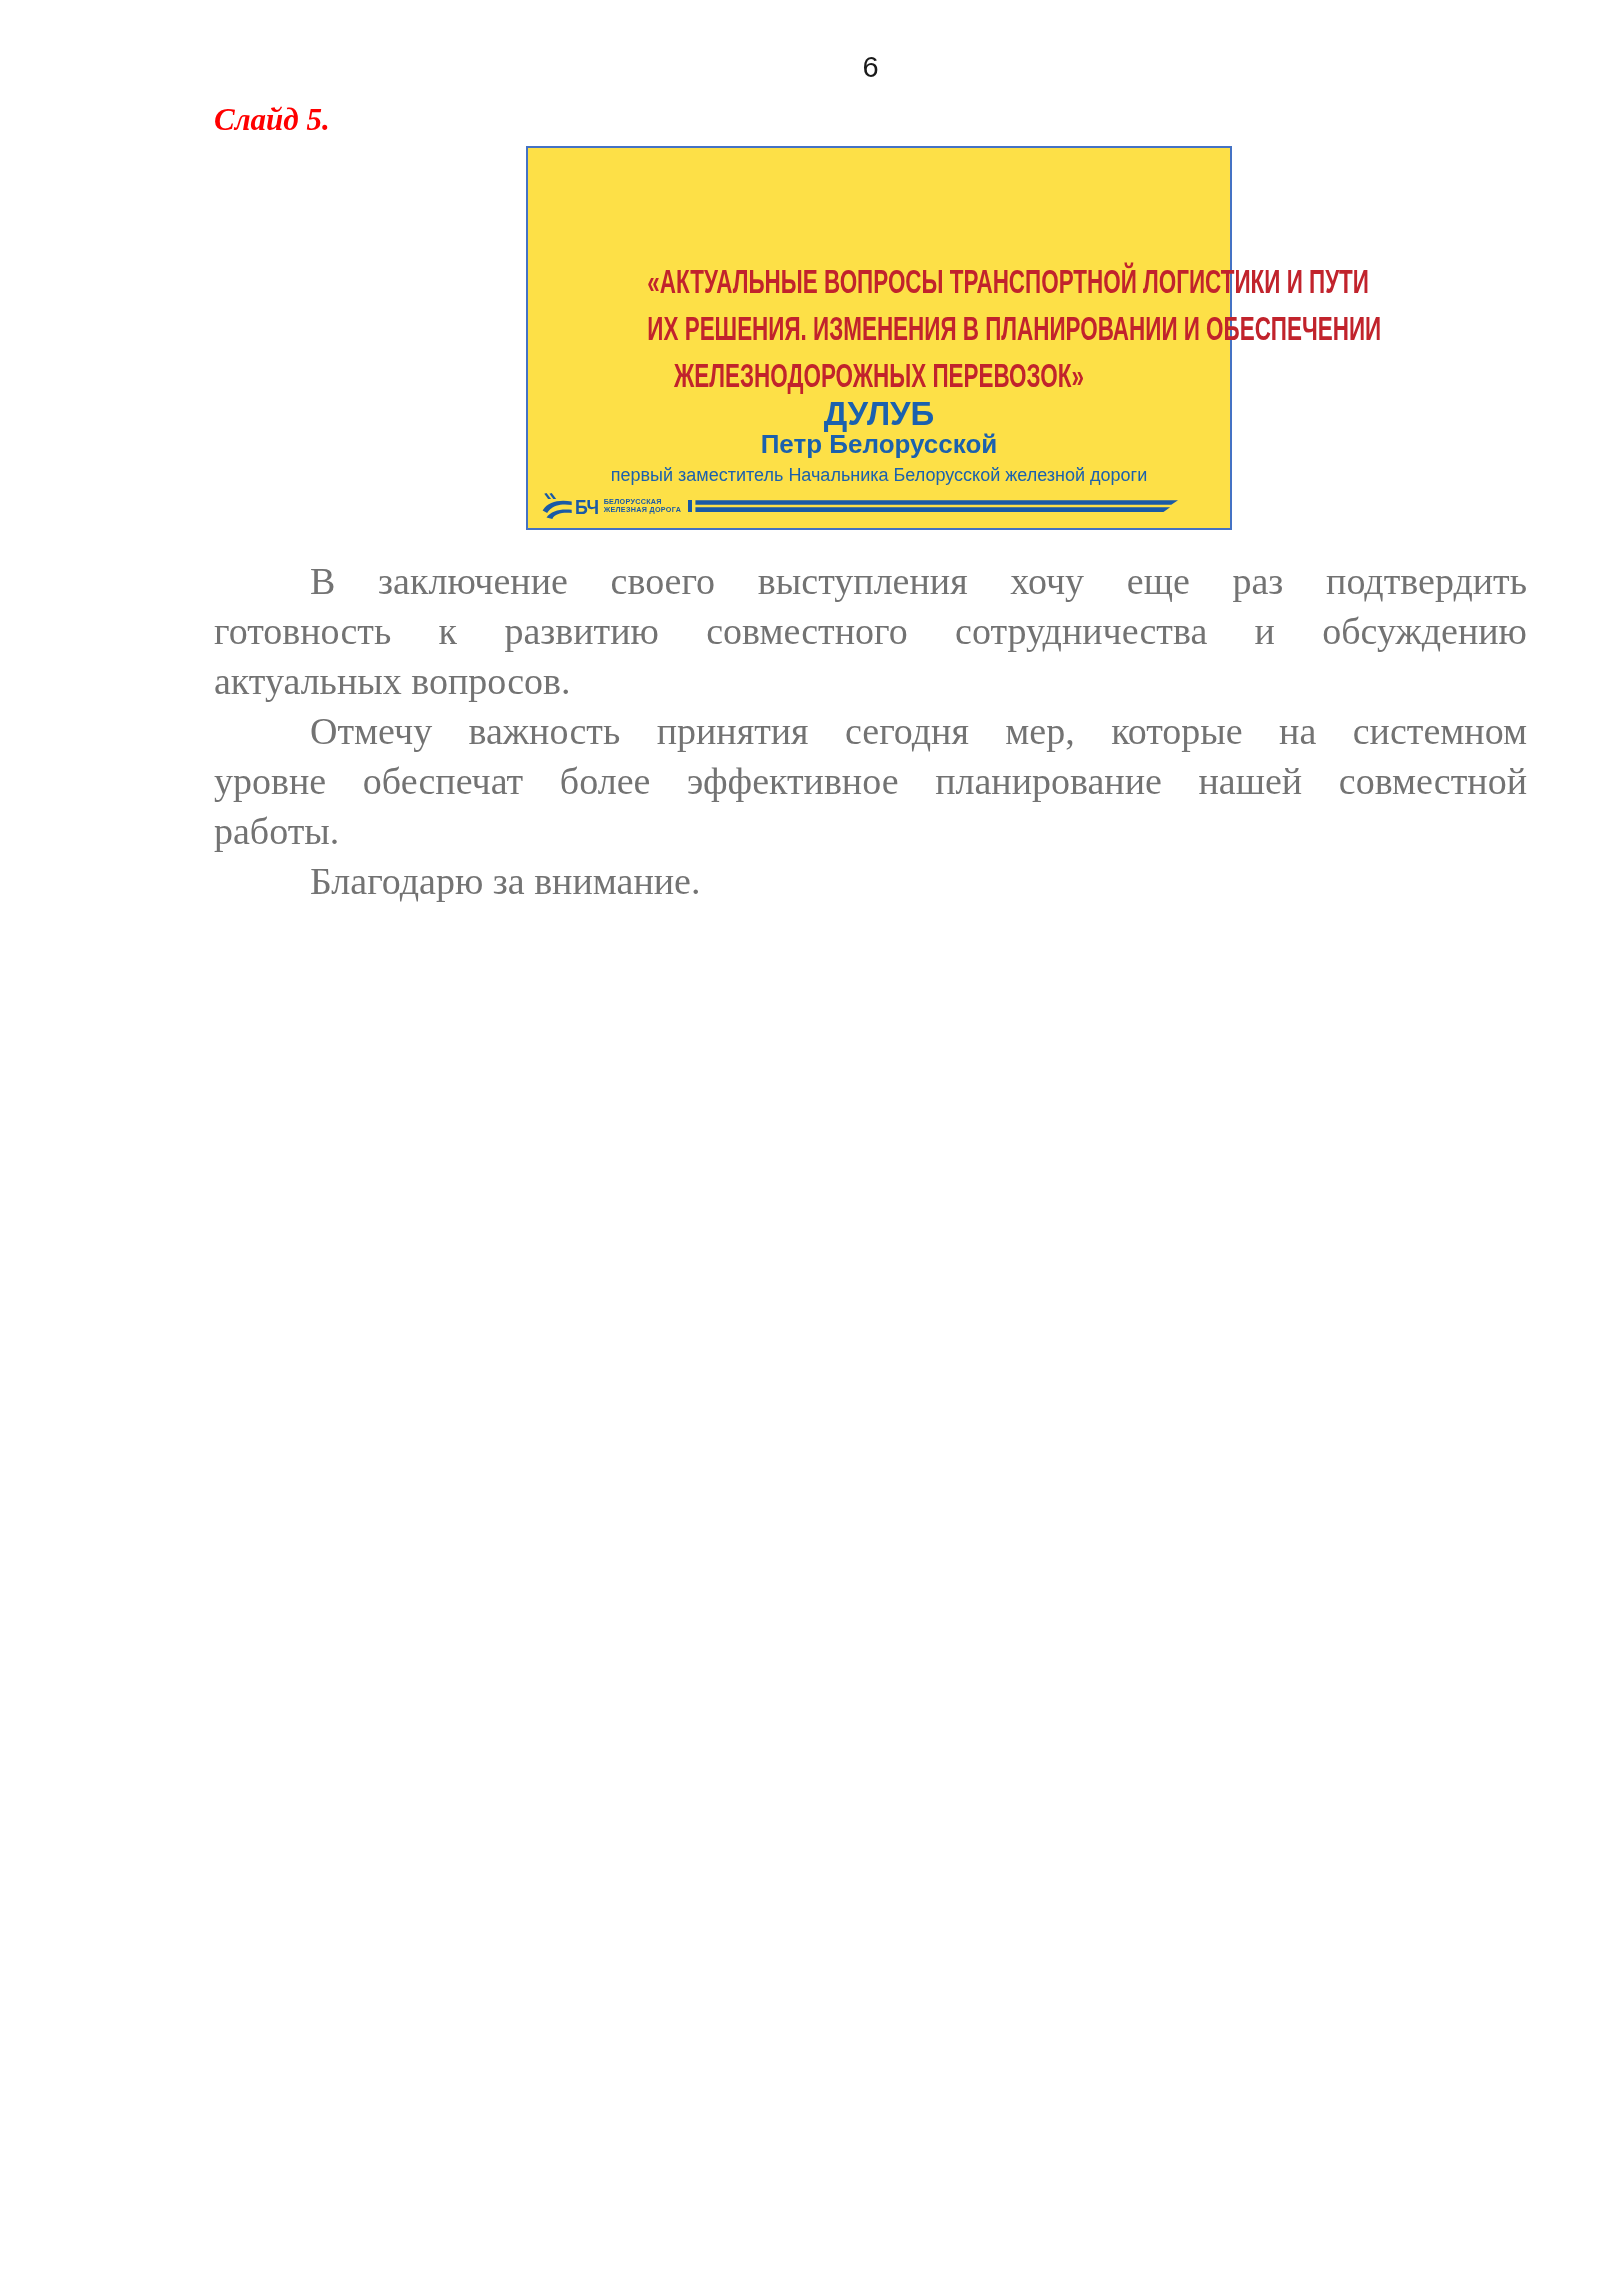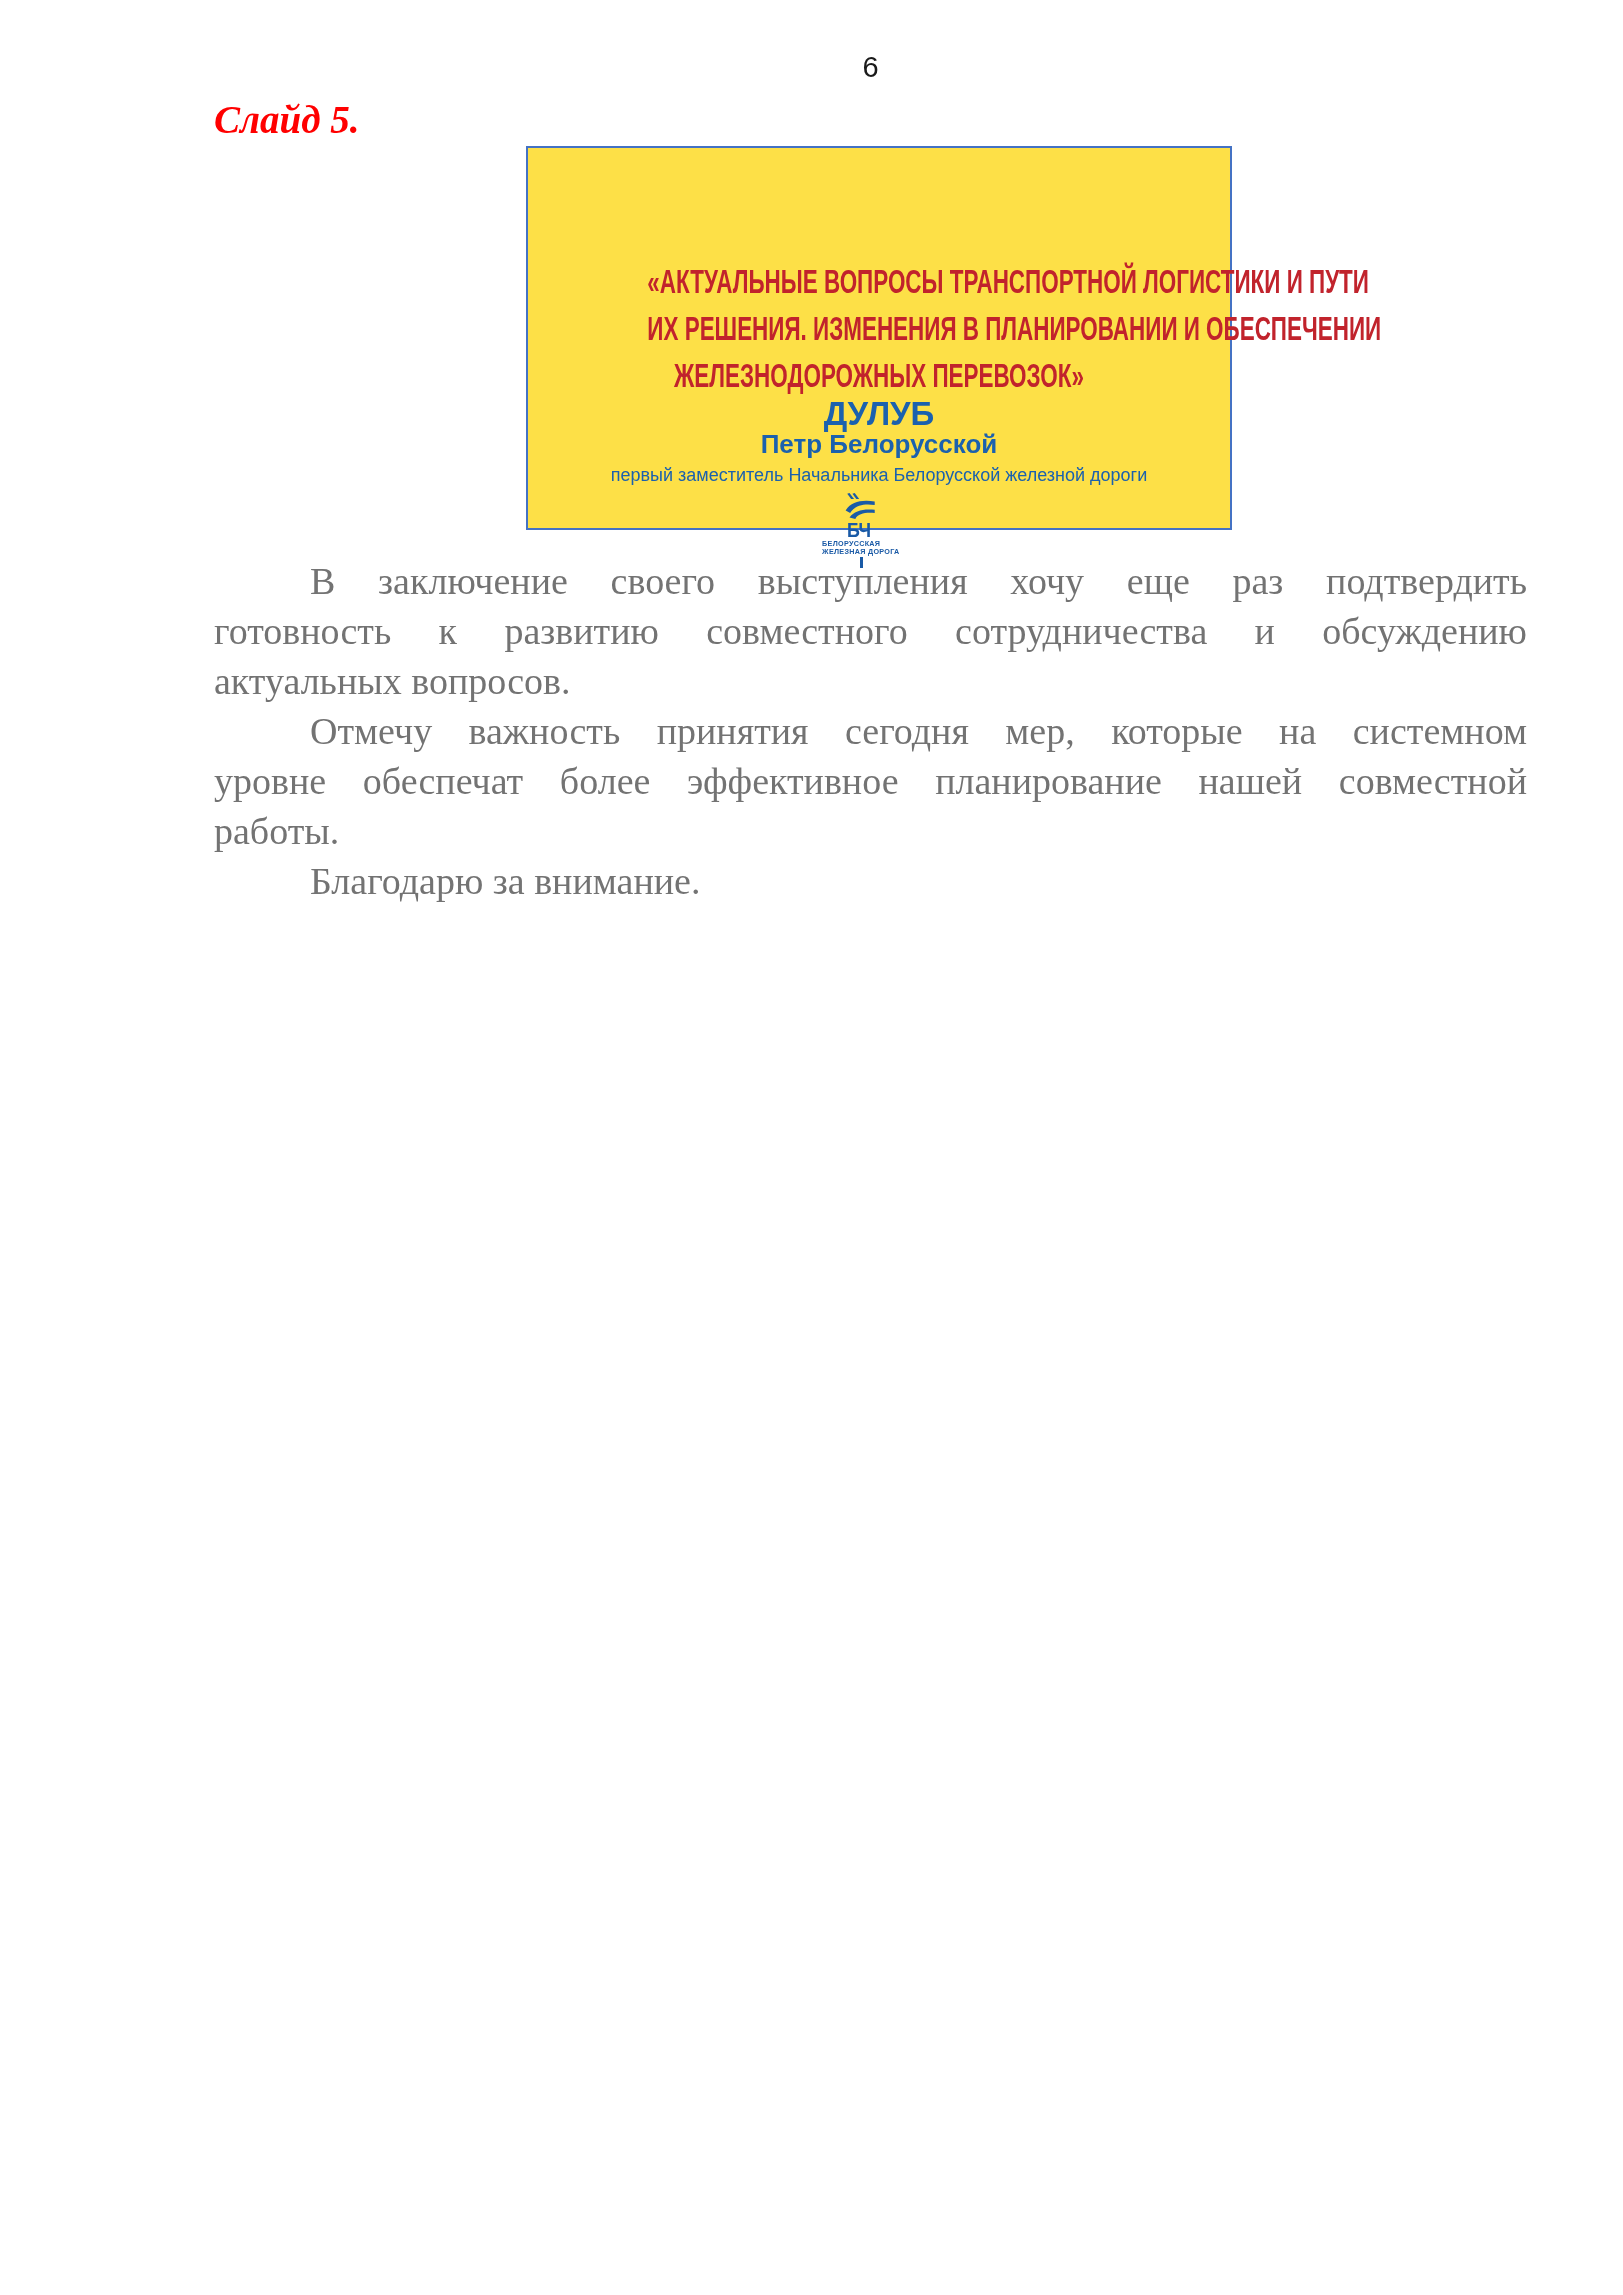--- a/index.html
+++ b/index.html
@@ -15,21 +15,21 @@
   .page-number {
     position:absolute; left:214px; top:51px; width:1313px;
     text-align:center;
     font-family:"Liberation Sans", sans-serif;
     font-size:29px; color:#1a1a1a;
   }
   .slide-label {
     position:absolute; left:214px; top:97px;
     font-family:"Liberation Serif", serif;
     font-weight:bold; font-style:italic;
-    font-size:39px; line-height:46px;
+    font-size:31px; line-height:46px;
     color:#ff0000;
   }
   .slide-frame {
     position:absolute; left:526px; top:146px;
     width:706px; height:384px;
     background:#fde047;
     border:2.6px solid #4472C4;
   }
   .slide-title {
     position:absolute; left:0; top:110px; width:100%;
@@ -47,21 +47,21 @@
     text-align:center;
     font-family:"Liberation Sans", sans-serif;
     color:#1B61AE;
   }
   .speaker .surname  { font-size:33px; line-height:31px; font-weight:bold; }
   .speaker .fullname { font-size:26px; line-height:31px; font-weight:bold; }
   .speaker .position { font-size:18px; line-height:30px; font-weight:normal; }
   .logo-row {
     position:absolute; left:14.4px; right:52px; bottom:7.9px;
     height:27.5px;
-    display:flex; align-items:center;flex-direction:column;
+    display:flex; align-items:center;
   }
   .logo-emblem { width:31px; height:26px; flex:0 0 auto; }
   .logo-abbr {
     font-family:"Liberation Sans", sans-serif;
     font-weight:bold; font-size:21px; line-height:21px;
     color:#1A5AA6; margin-left:1.3px; letter-spacing:-0.7px;
     transform:scaleX(0.85); transform-origin:left center;
   }
   .logo-text {
     margin-left:1.3px;

